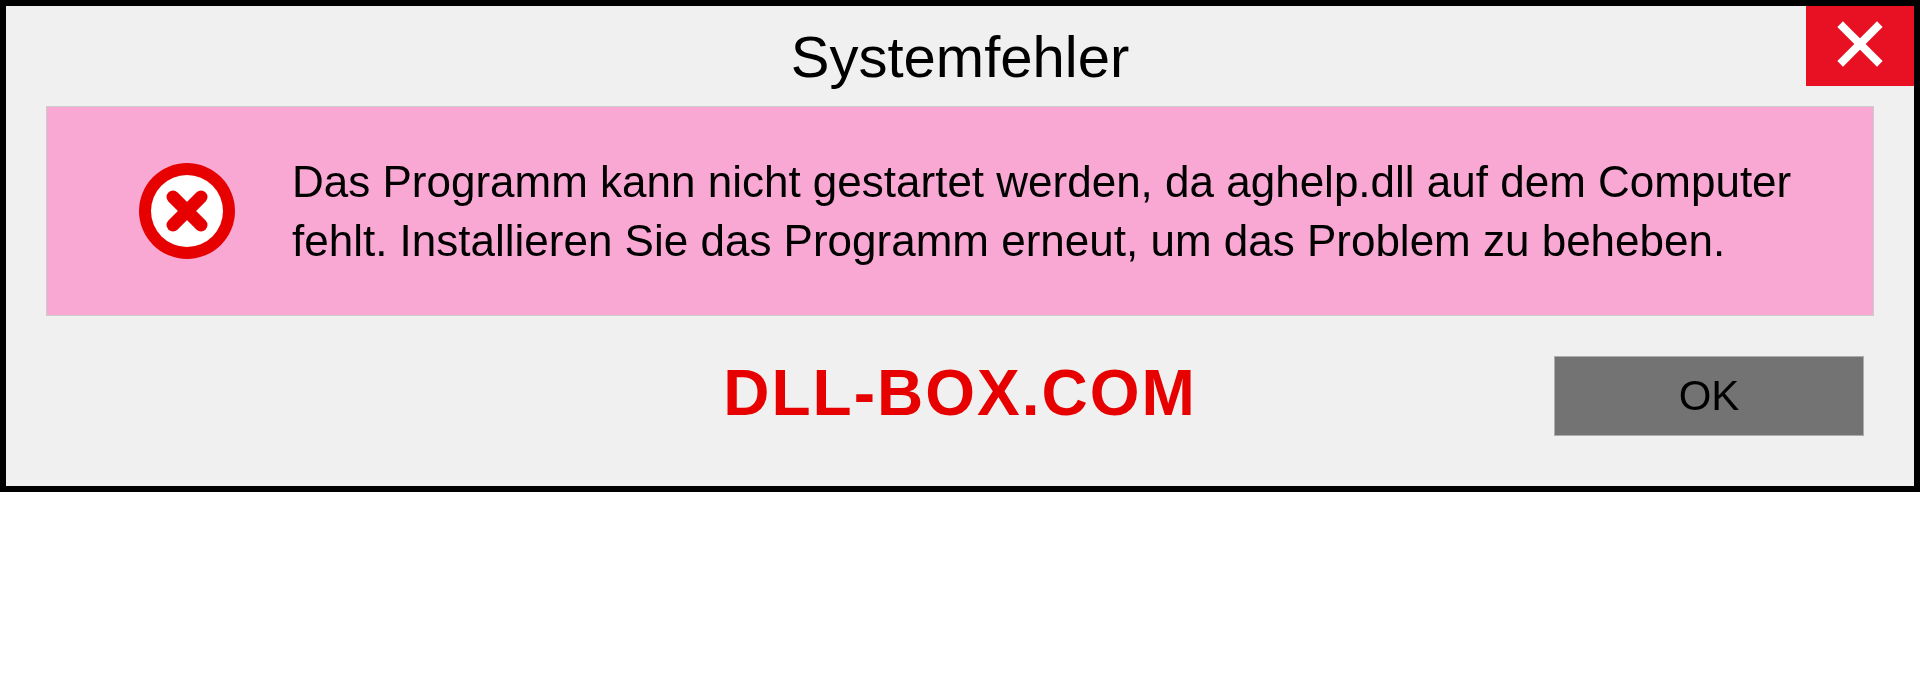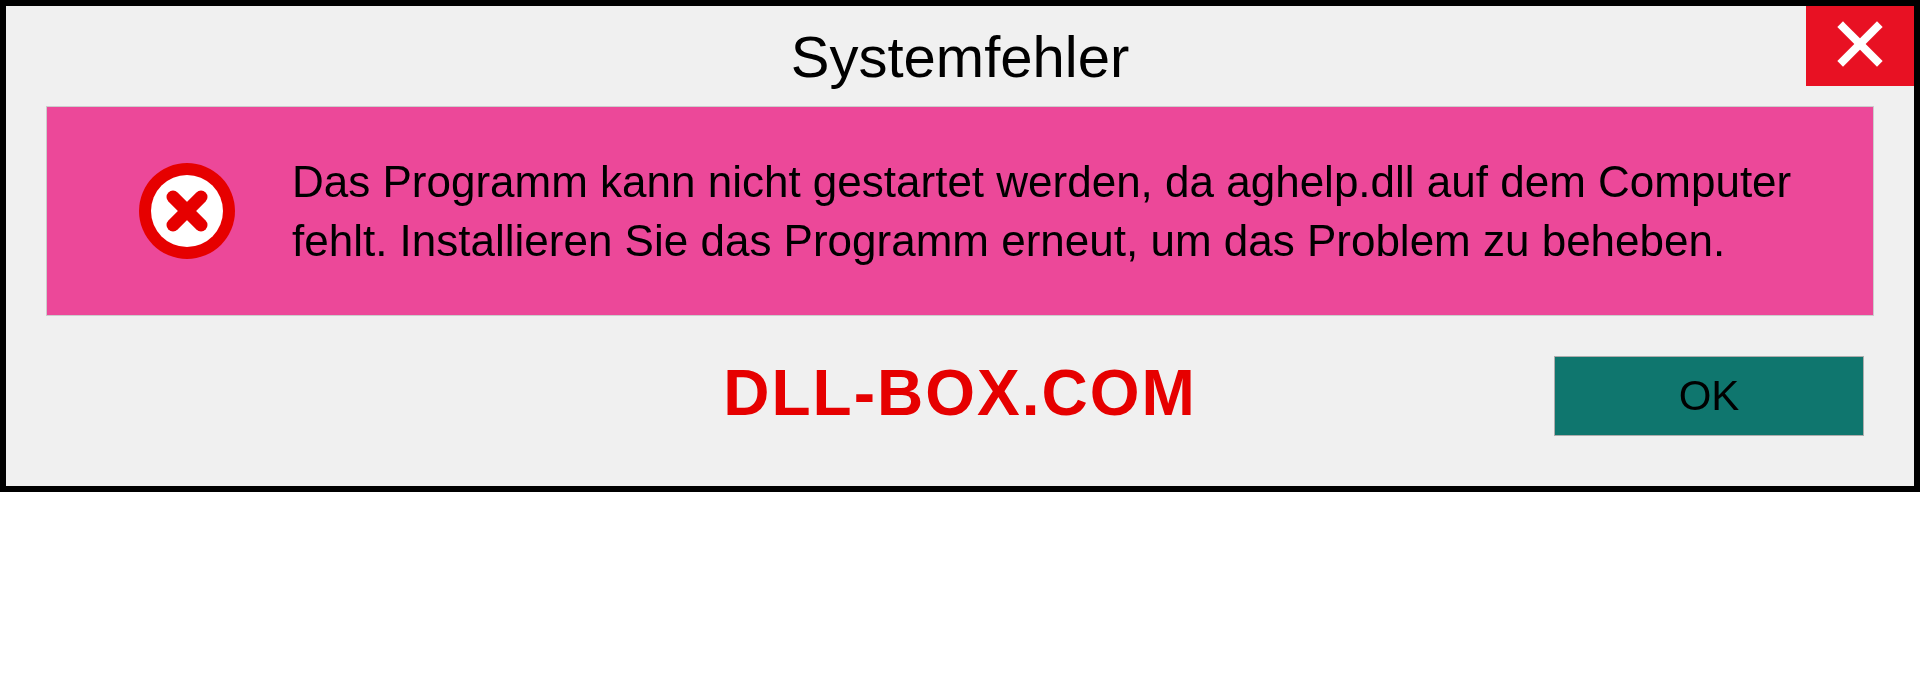--- a/index.html
+++ b/index.html
@@ -47,21 +47,21 @@
       align-items: center;
       justify-content: center;
       cursor: pointer;
     }
     .close-button svg {
       width: 46px;
       height: 46px;
     }
     .content-panel {
       margin: 0 40px 40px 40px;
-      background: #ec4899;
+      background: #f9a8d4;
       border: 1px solid #ccc;
       flex: 1;
       display: flex;
       align-items: center;
       padding: 40px 60px 40px 90px;
       justify-content: flex-end;
     }
     .error-icon-wrap {
       flex-shrink: 0;
       width: 100px;
@@ -93,21 +93,21 @@
       transform: translateX(-50%);
       font-size: 64px;
       font-weight: 800;
       color: #e60000;
       letter-spacing: 2px;
       font-family: Arial, sans-serif;
     }
     .ok-button {
       width: 310px;
       height: 80px;
-      background: #0f766e;
+      background: #737373;
       border: 1px solid #adadad;
       font-size: 42px;
       color: #000;
       display: flex;
       align-items: center;
       justify-content: center;
       cursor: pointer;
       font-family: inherit;
     }
   </style>

